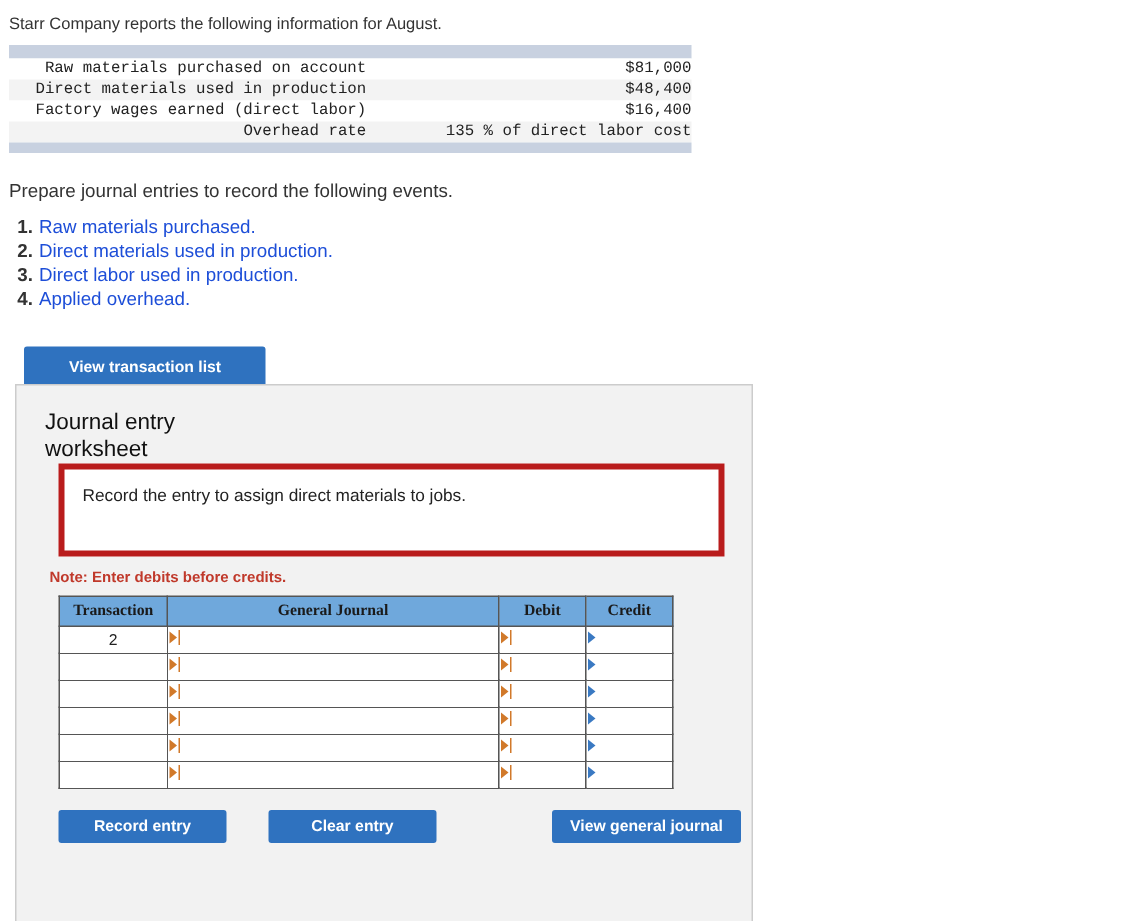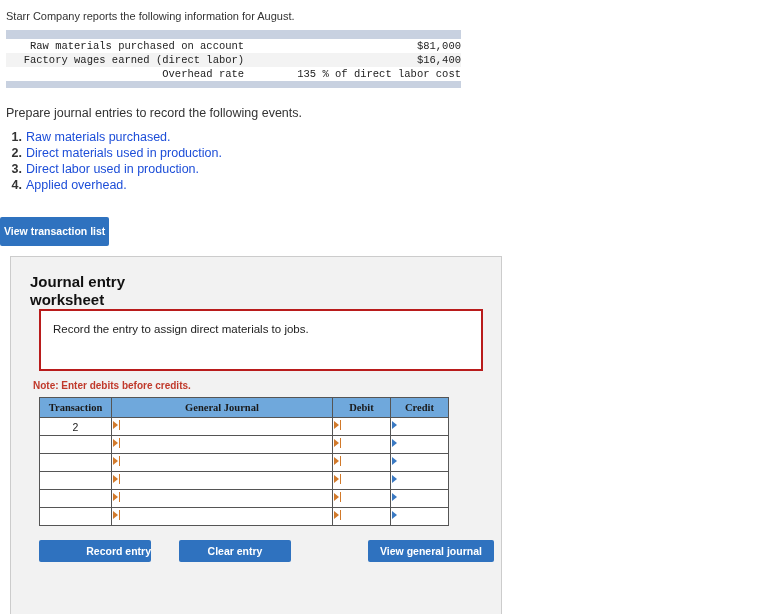--- a/index.html
+++ b/index.html
@@ -96,39 +96,39 @@
     font-weight: bold;
     font-size: 10.5px;
     border: none;
     border-radius: 2px;
     text-align: center;
     cursor: pointer;
     line-height: 1;
     font-family: "Liberation Sans", sans-serif;
   }
   .btn-view-tx {
-    margin: 23px 0 0 0;
-    padding: 9px 4px;
+    margin: 23px 0 0 16px;
+    padding: 9px 30px;
   }
 
   
   .panel {
     position: absolute;
     left: 10px;
     top: 256px;
     width: 492px;
     height: 358px;
     background: #f2f2f2;
     border: 1px solid #cccccc;
     border-bottom: none;
     box-sizing: border-box;
   }
   .panel-title {
     font-size: 15px;
-    font-weight: bold;
+    font-weight: normal;
     color: #111;
     padding: 16px 0 0 19px;
     line-height: 18px;
     width: 150px;
   }
 
   
   .tabrow {
     position: relative;
     margin: 10px 0 0 0;
@@ -171,21 +171,21 @@
     position: relative;
     z-index: 3;
   }
 
   
   .instr-box {
     margin: 0 0 0 28px;
     width: 444px;
     height: 62px;
     background: #ffffff;
-    border: 2px solid #b91c1c;
+    border: 4px solid #b91c1c;
     box-sizing: border-box;
     position: relative;
     z-index: 1;
   }
   .instr-text {
     padding: 12px 0 0 12px;
     font-size: 11.5px;
     color: #222;
   }
   .note {
@@ -266,40 +266,44 @@
     margin: 14px 0 0 28px;
     height: 22px;
   }
   .btn-bottom {
     position: absolute;
     top: 0;
     height: 22px;
     line-height: 22px;
     padding: 0;
   }
-  .btn-record { left: 0;   width: 112px; text-align: right; }
+  .btn-record { left: 0;   width: 112px; }
   .btn-clear  { left: 140px; width: 112px; }
   .btn-viewgj { left: 329px; width: 126px; }
 </style>
 </head>
 <body>
 
 
 
 
 <div class="intro">Starr Company reports the following information for August.</div>
 
 
 <div class="facts-wrap">
   <div class="facts-topbar"></div>
   <table class="facts">
     <tbody id="facts-body">
         <tr>
           <td class="fact-label">Raw materials purchased on account</td>
           <td class="fact-value">$81,000</td>
+        </tr>
+        <tr>
+          <td class="fact-label">Direct materials used in production</td>
+          <td class="fact-value">$48,400</td>
         </tr>
         <tr>
           <td class="fact-label">Factory wages earned (direct labor)</td>
           <td class="fact-value">$16,400</td>
         </tr>
         <tr>
           <td class="fact-label">Overhead rate</td>
           <td class="fact-value indented">135 % of direct labor cost</td>
         </tr>
       </tbody>

